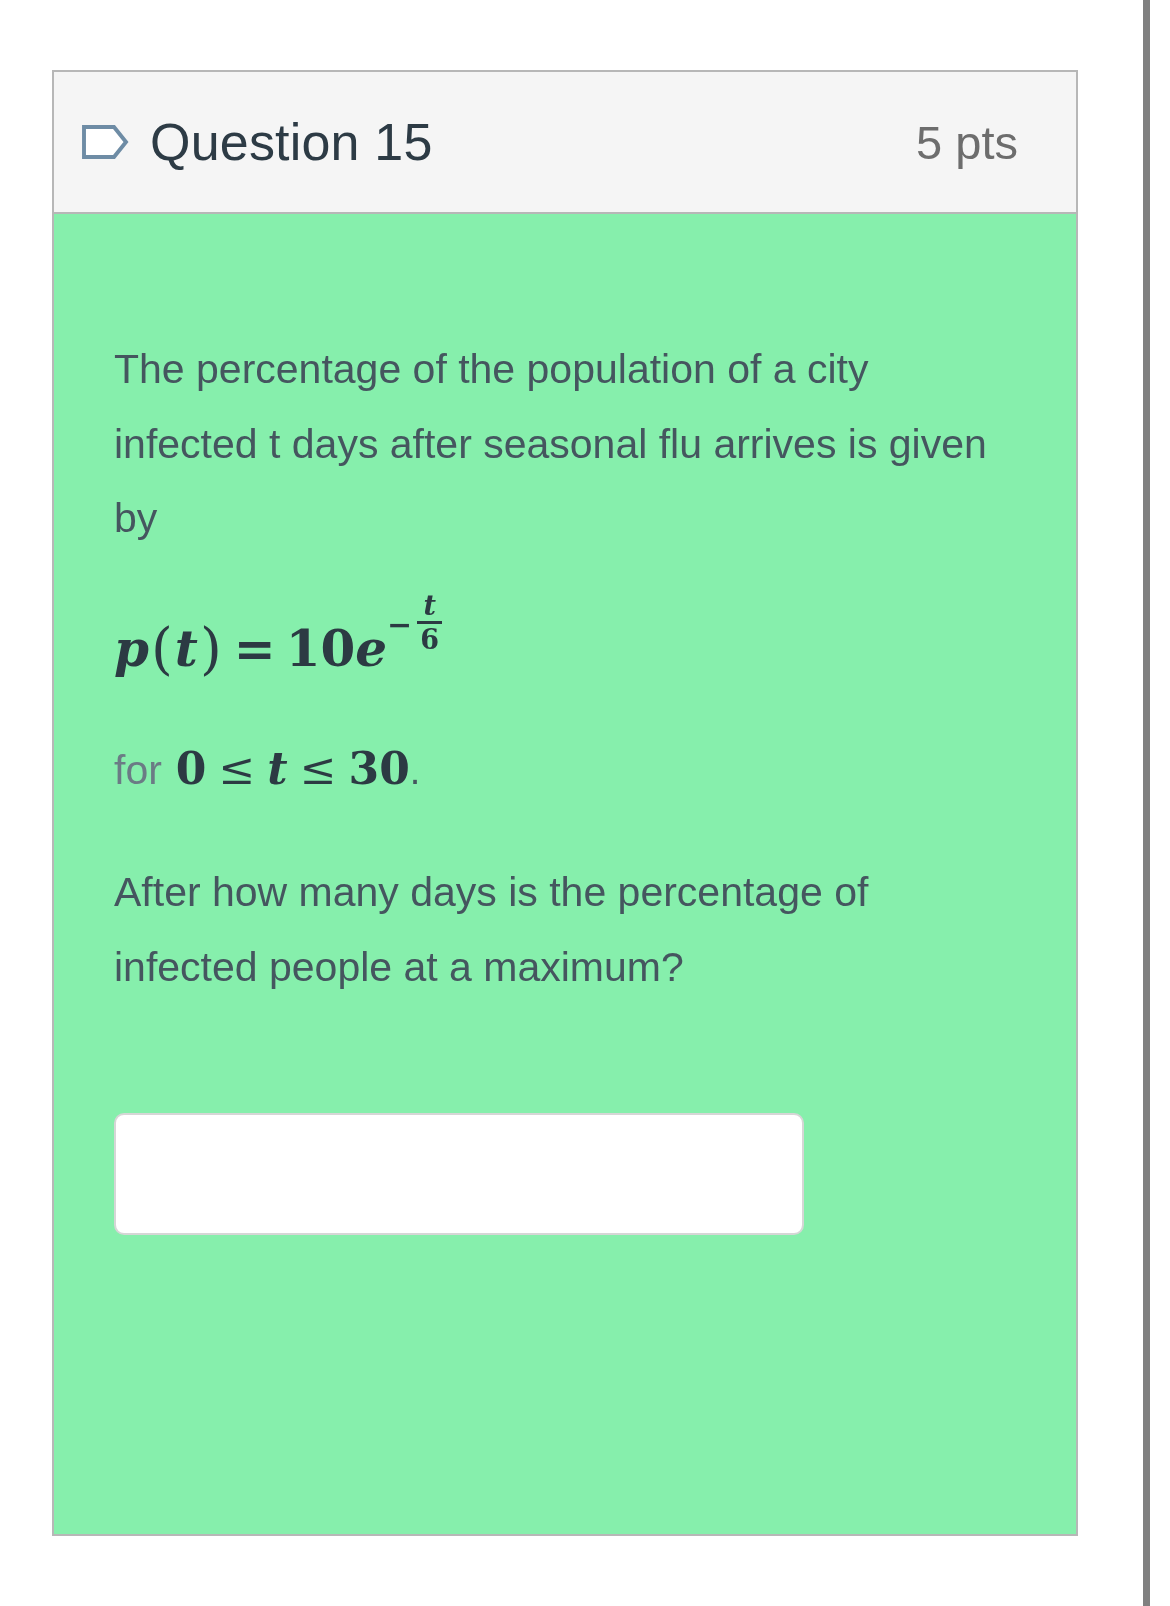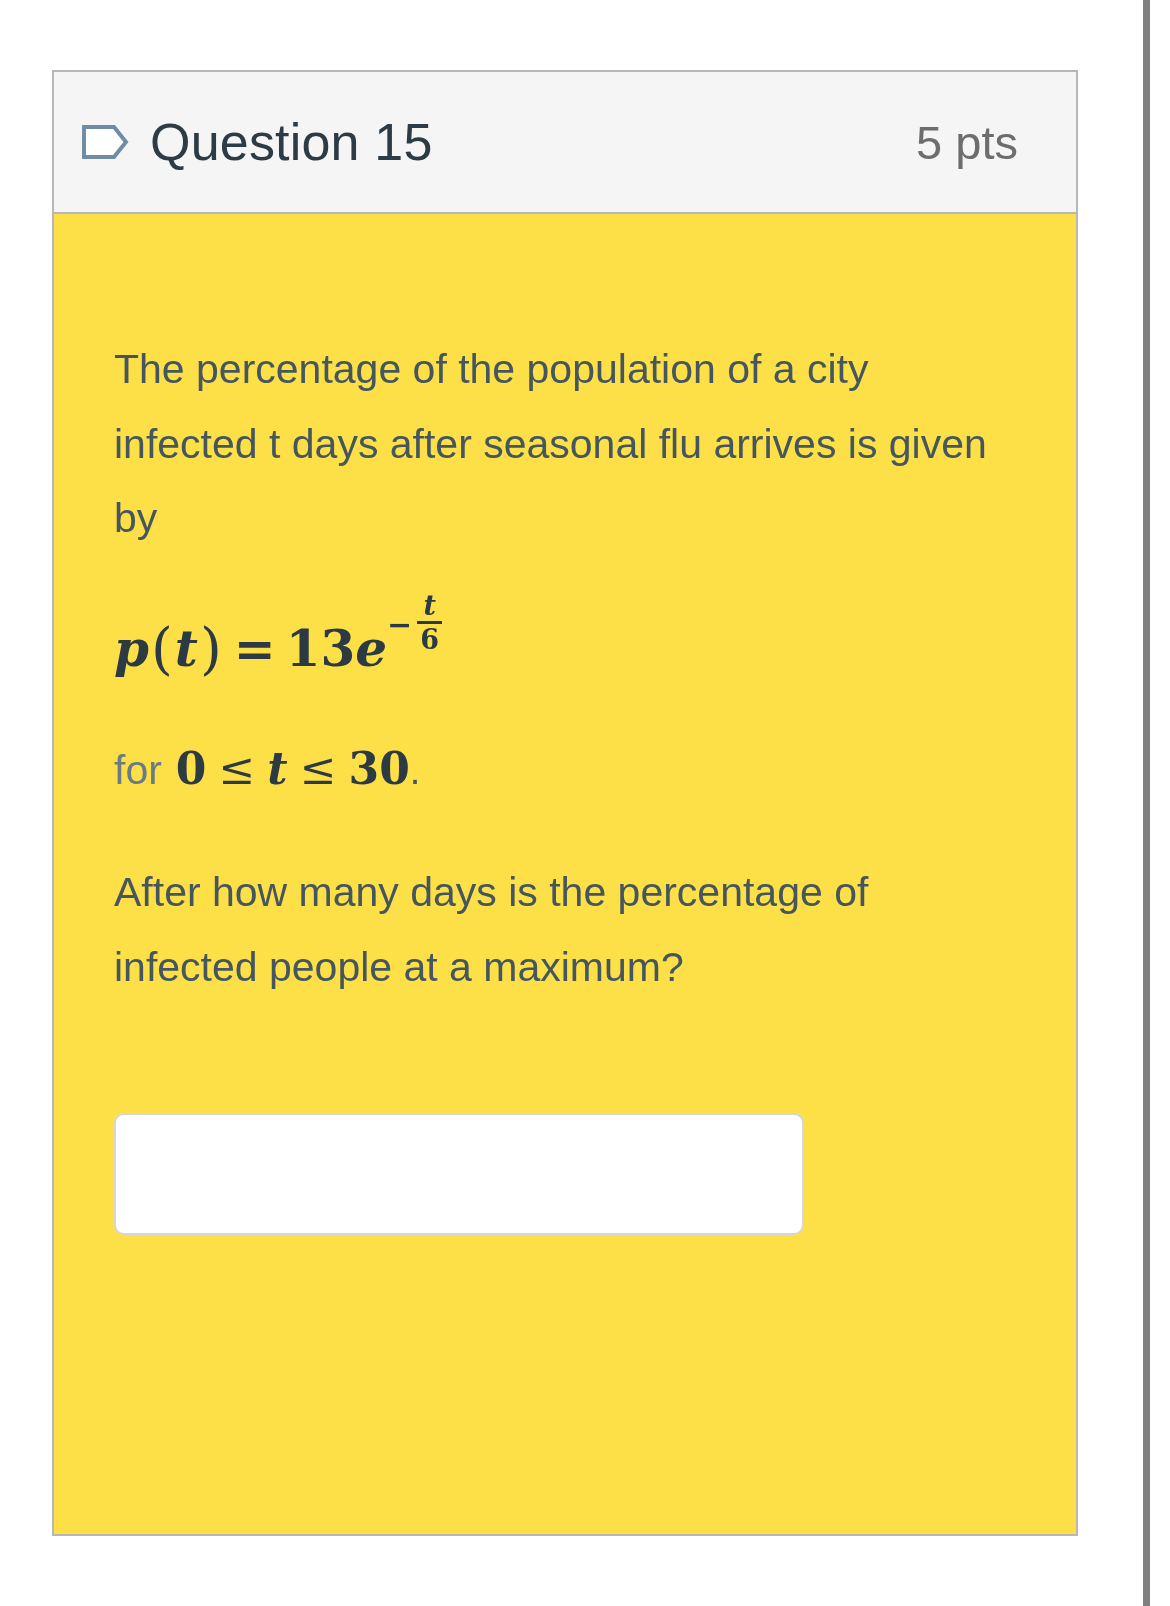--- a/index.html
+++ b/index.html
@@ -22,21 +22,21 @@
   }
 
   
   .question-card {
     position: absolute;
     left: 52px;
     top: 70px;
     width: 1026px;
     height: 1466px;
     border: 2px solid #b7b7b7;
-    background: #fde047;
+    background: #86efac;
   }
 
   .question-header {
     height: 142px;
     background: #f5f5f5;
     border-bottom: 2px solid #b7b7b7;
     display: flex;
     align-items: center;
     padding: 0 30px 0 24px;
     position: relative;
@@ -243,21 +243,21 @@
     <div class="question-body">
 
       <p class="qtext">The percentage of the population of a city infected t days after seasonal flu arrives is given by</p>
 
       <div class="math-block">
         <span class="mi">p</span>
         <span class="paren">(</span>
         <span class="mi">t</span>
         <span class="paren">)</span>
         <span class="mo">=</span>
-        <span class="mn">13</span>
+        <span class="mn">10</span>
         <span class="mi">e</span>
         <span class="sup">
           <span class="minus">−</span>
           <span class="frac">
             <span class="num">t</span>
             <span class="bar"></span>
             <span class="den">6</span>
           </span>
         </span>
       </div>

